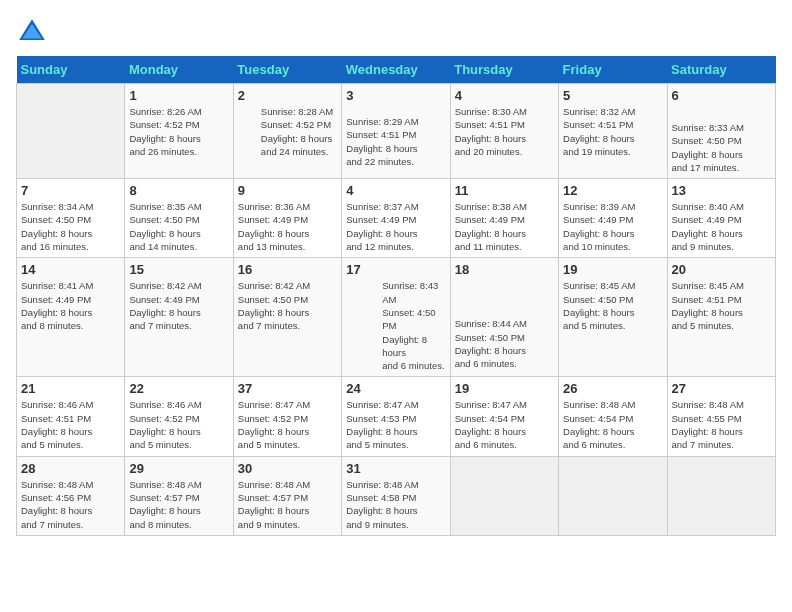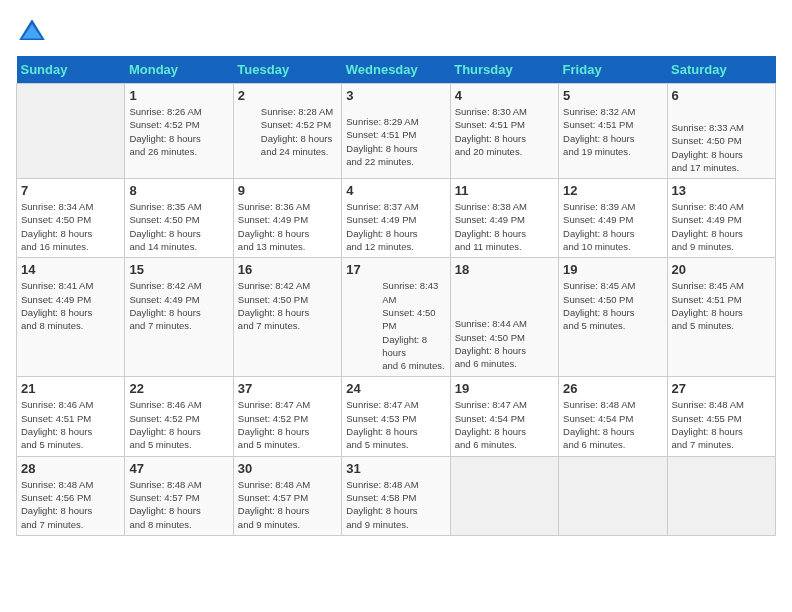--- a/index.html
+++ b/index.html
@@ -328,21 +328,21 @@
       </tr>
       <tr>
         <td>
           <span class="day-number">28</span>
           <div class="day-info" style="white-space: pre-line;">Sunrise: 8:48 AM
 Sunset: 4:56 PM
 Daylight: 8 hours
 and 7 minutes.</div>
         </td>
         <td>
-          <span class="day-number">47</span>
+          <span class="day-number">29</span>
           <div class="day-info" style="white-space: pre-line;">Sunrise: 8:48 AM
 Sunset: 4:57 PM
 Daylight: 8 hours
 and 8 minutes.</div>
         </td>
         <td>
           <span class="day-number">30</span>
           <div class="day-info" style="white-space: pre-line;">Sunrise: 8:48 AM
 Sunset: 4:57 PM
 Daylight: 8 hours

